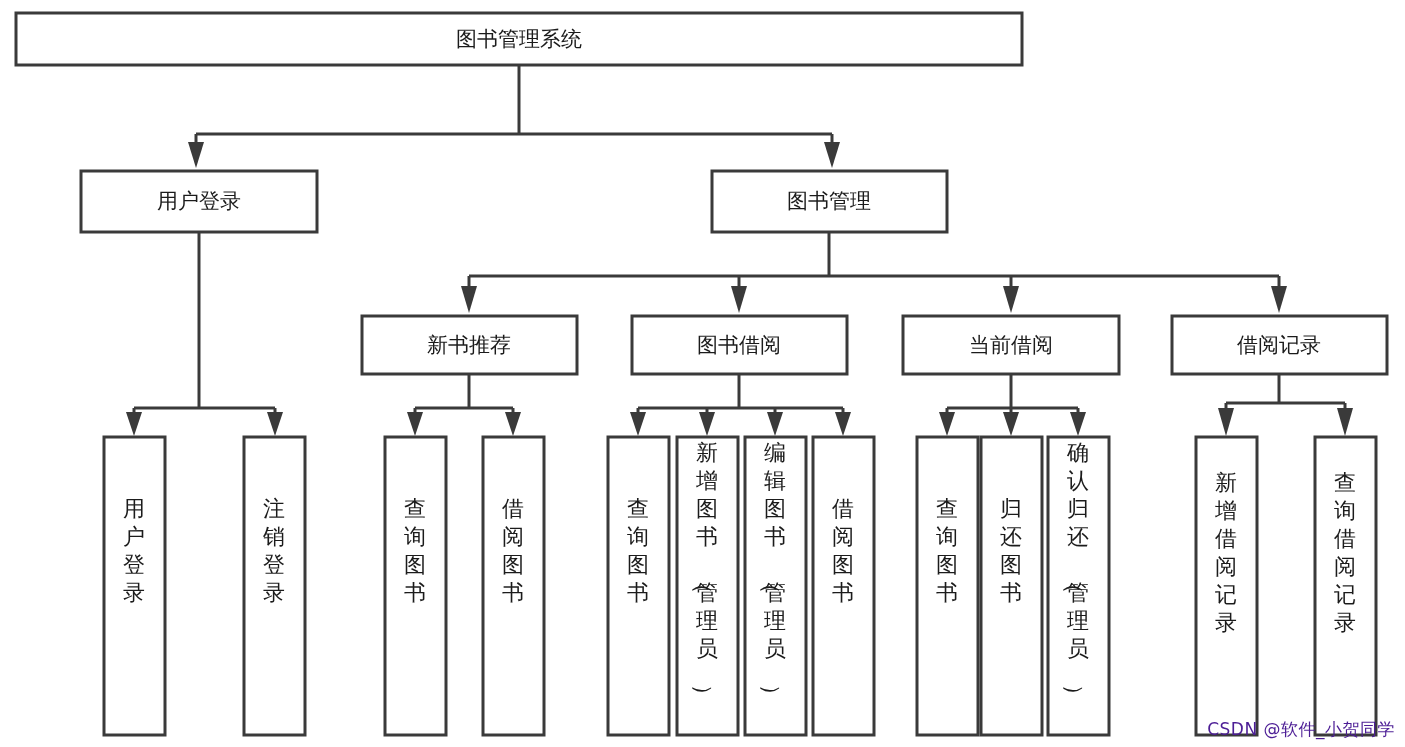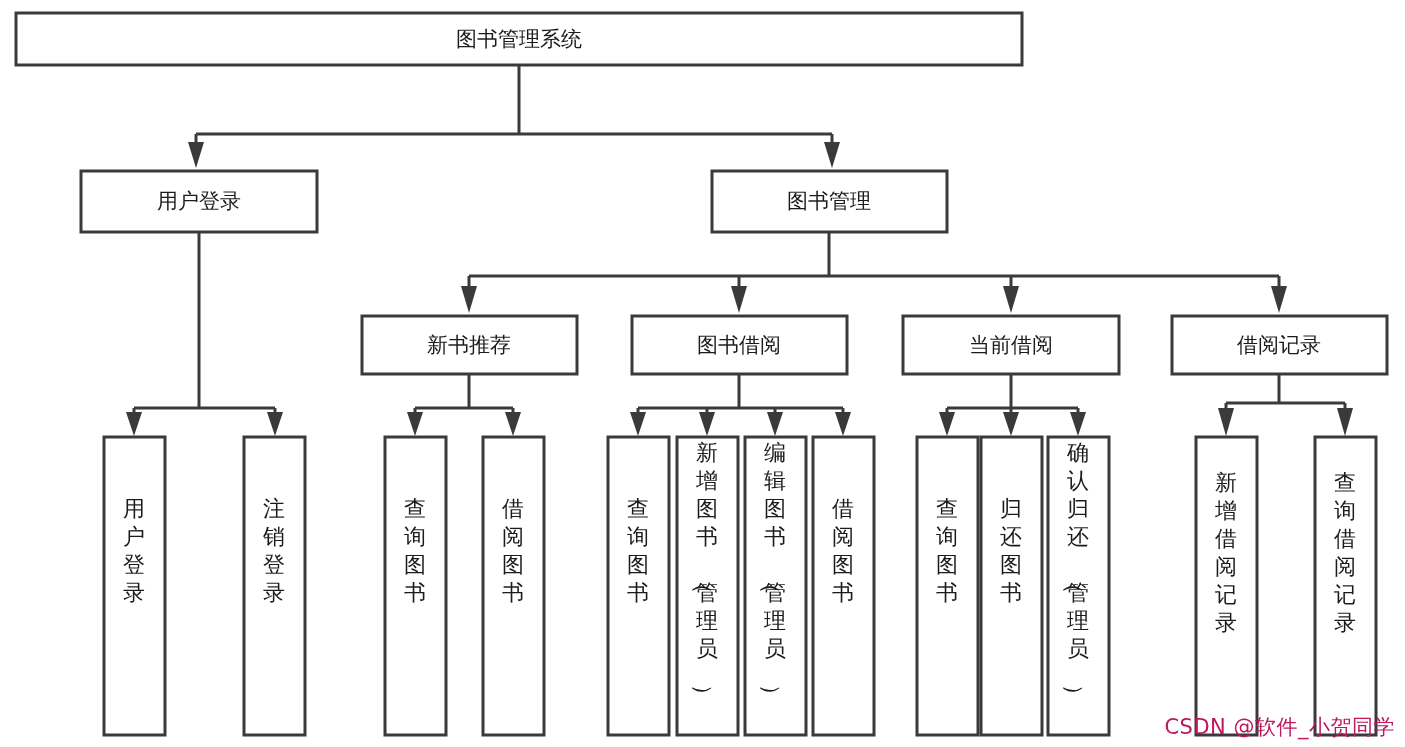--- a/index.html
+++ b/index.html
@@ -53,22 +53,22 @@
     font-family: "DejaVu Sans", "Liberation Sans", sans-serif;
     fill: #1b1b1b;
     font-size: 22px;
     text-anchor: middle;
   }
   .watermark {
     position: absolute;
     right: 10px;
     bottom: 6px;
     font-family: "DejaVu Sans", "Liberation Sans", sans-serif;
-    font-size: 21px;
-    color: #be185d;
+    font-size: 17px;
+    color: #4c1d95;
     letter-spacing: 0.5px;
     white-space: nowrap;
     pointer-events: none;
   }
 </style>
 </head>
 <body>
 
 <div id="chart-root">
 

